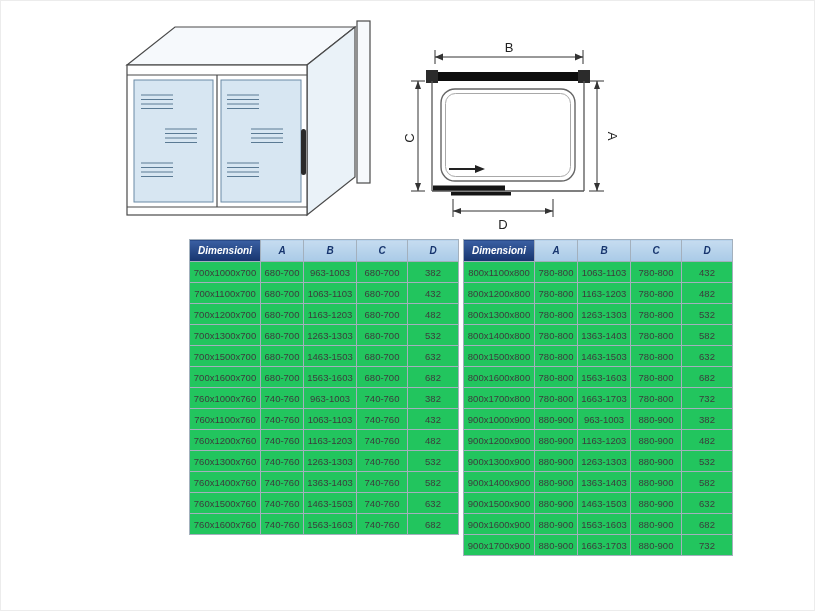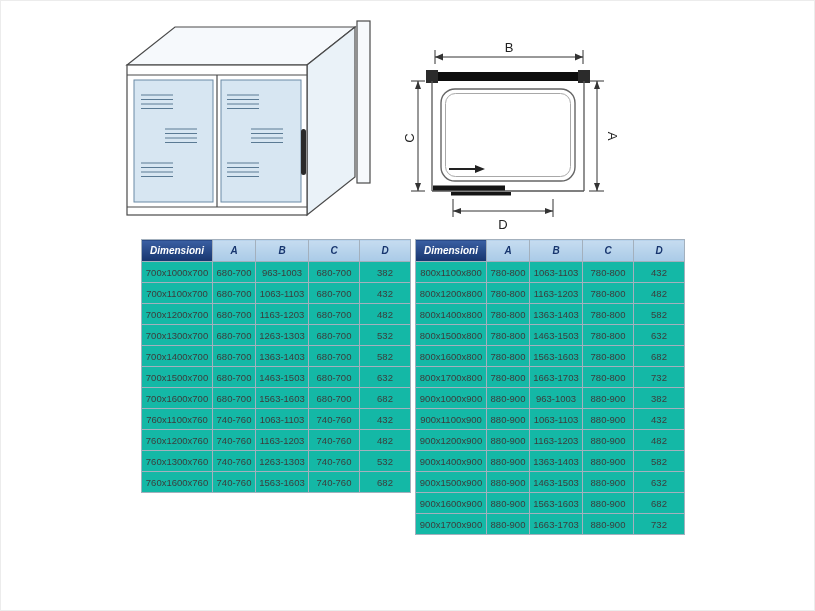--- a/index.html
+++ b/index.html
@@ -8,21 +8,22 @@
     font-family:"Liberation Sans",sans-serif;overflow:hidden;
     border:1px solid #ececec;box-sizing:border-box;
   }
   svg text{font-family:"Liberation Sans",sans-serif;}
   .diagram{position:absolute;}
   #persp-diagram{left:112px;top:8px;}
   #top-view-diagram{left:404px;top:40px;}
 
   .dim-table{
     position:absolute;border-collapse:collapse;table-layout:fixed;width:264px;
-    background:#14b8a6;
+    background:#22c55e;
+    margin-left:48px;
   }
   #table-left{left:140px;top:238px;}
   #table-right{left:414px;top:238px;}
   .dim-table th,.dim-table td{
     border:1px solid #a3b0bd;text-align:center;vertical-align:middle;
     padding:0;height:20px;font-size:9.5px;color:#3c3c3c;white-space:nowrap;
     overflow:hidden;
   }
   .dim-table th{font-size:10px;font-weight:bold;font-style:italic;height:21px;}
   .dim-table th.th-dim{
@@ -173,60 +174,74 @@
           <td>482</td>
         </tr>
         <tr>
           <td>700x1300x700</td>
           <td>680-700</td>
           <td>1263-1303</td>
           <td>680-700</td>
           <td>532</td>
         </tr>
         <tr>
-          <td>700x1400x700</td>
-          <td>680-700</td>
+          <td>700x1500x700</td>
+          <td>680-700</td>
+          <td>1463-1503</td>
+          <td>680-700</td>
+          <td>632</td>
+        </tr>
+        <tr>
+          <td>700x1600x700</td>
+          <td>680-700</td>
+          <td>1563-1603</td>
+          <td>680-700</td>
+          <td>682</td>
+        </tr>
+        <tr>
+          <td>760x1000x760</td>
+          <td>740-760</td>
+          <td>963-1003</td>
+          <td>740-760</td>
+          <td>382</td>
+        </tr>
+        <tr>
+          <td>760x1100x760</td>
+          <td>740-760</td>
+          <td>1063-1103</td>
+          <td>740-760</td>
+          <td>432</td>
+        </tr>
+        <tr>
+          <td>760x1200x760</td>
+          <td>740-760</td>
+          <td>1163-1203</td>
+          <td>740-760</td>
+          <td>482</td>
+        </tr>
+        <tr>
+          <td>760x1300x760</td>
+          <td>740-760</td>
+          <td>1263-1303</td>
+          <td>740-760</td>
+          <td>532</td>
+        </tr>
+        <tr>
+          <td>760x1400x760</td>
+          <td>740-760</td>
           <td>1363-1403</td>
-          <td>680-700</td>
+          <td>740-760</td>
           <td>582</td>
         </tr>
         <tr>
-          <td>700x1500x700</td>
-          <td>680-700</td>
+          <td>760x1500x760</td>
+          <td>740-760</td>
           <td>1463-1503</td>
-          <td>680-700</td>
+          <td>740-760</td>
           <td>632</td>
-        </tr>
-        <tr>
-          <td>700x1600x700</td>
-          <td>680-700</td>
-          <td>1563-1603</td>
-          <td>680-700</td>
-          <td>682</td>
-        </tr>
-        <tr>
-          <td>760x1100x760</td>
-          <td>740-760</td>
-          <td>1063-1103</td>
-          <td>740-760</td>
-          <td>432</td>
-        </tr>
-        <tr>
-          <td>760x1200x760</td>
-          <td>740-760</td>
-          <td>1163-1203</td>
-          <td>740-760</td>
-          <td>482</td>
-        </tr>
-        <tr>
-          <td>760x1300x760</td>
-          <td>740-760</td>
-          <td>1263-1303</td>
-          <td>740-760</td>
-          <td>532</td>
         </tr>
         <tr>
           <td>760x1600x760</td>
           <td>740-760</td>
           <td>1563-1603</td>
           <td>740-760</td>
           <td>682</td>
         </tr>
       </tbody>
     </table>
@@ -249,20 +264,27 @@
           <td>432</td>
         </tr>
         <tr>
           <td>800x1200x800</td>
           <td>780-800</td>
           <td>1163-1203</td>
           <td>780-800</td>
           <td>482</td>
         </tr>
         <tr>
+          <td>800x1300x800</td>
+          <td>780-800</td>
+          <td>1263-1303</td>
+          <td>780-800</td>
+          <td>532</td>
+        </tr>
+        <tr>
           <td>800x1400x800</td>
           <td>780-800</td>
           <td>1363-1403</td>
           <td>780-800</td>
           <td>582</td>
         </tr>
         <tr>
           <td>800x1500x800</td>
           <td>780-800</td>
           <td>1463-1503</td>
@@ -284,32 +306,32 @@
           <td>732</td>
         </tr>
         <tr>
           <td>900x1000x900</td>
           <td>880-900</td>
           <td>963-1003</td>
           <td>880-900</td>
           <td>382</td>
         </tr>
         <tr>
-          <td>900x1100x900</td>
-          <td>880-900</td>
-          <td>1063-1103</td>
-          <td>880-900</td>
-          <td>432</td>
-        </tr>
-        <tr>
           <td>900x1200x900</td>
           <td>880-900</td>
           <td>1163-1203</td>
           <td>880-900</td>
           <td>482</td>
+        </tr>
+        <tr>
+          <td>900x1300x900</td>
+          <td>880-900</td>
+          <td>1263-1303</td>
+          <td>880-900</td>
+          <td>532</td>
         </tr>
         <tr>
           <td>900x1400x900</td>
           <td>880-900</td>
           <td>1363-1403</td>
           <td>880-900</td>
           <td>582</td>
         </tr>
         <tr>
           <td>900x1500x900</td>

